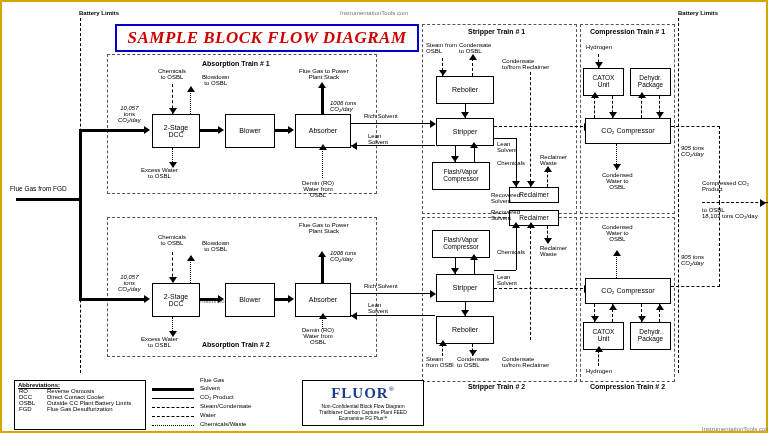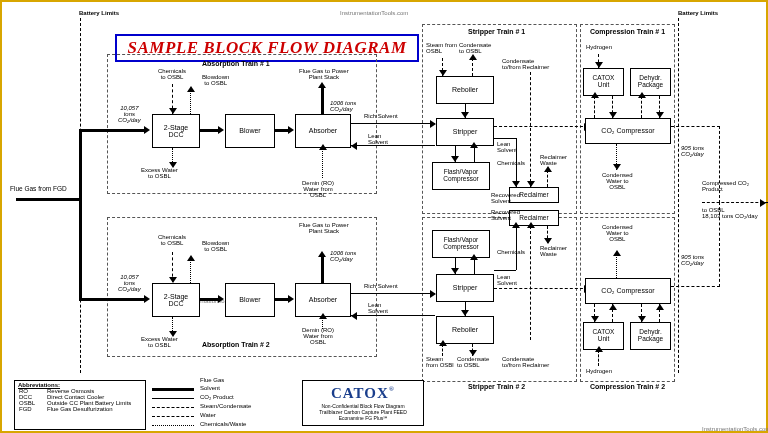--- a/index.html
+++ b/index.html
@@ -39,21 +39,21 @@
 
   <div class="abs lbl" style="left:77px;top:8px;font-size:6px;font-weight:bold;">Battery Limits</div>
   <div class="abs lbl" style="left:676px;top:8px;font-size:6px;font-weight:bold;">Battery Limits</div>
   <div class="dash-v" style="left:78px;top:16px;height:355px;"></div>
   <div class="dash-v" style="left:676px;top:16px;height:355px;"></div>
 
   <div class="wm" style="left:338px;top:8px;">InstrumentationTools.com</div>
   <div class="wm" style="left:175px;top:296px;">InstrumentationTools.com</div>
   <div class="wm" style="left:700px;top:424px;">InstrumentationTools.com</div>
 
-  <div class="title-box" style="left:113px;top:32px;width:300px;height:24px;">
+  <div class="title-box" style="left:113px;top:22px;width:300px;height:24px;">
     <span>SAMPLE BLOCK FLOW DIAGRAM</span>
   </div>
 
   <div class="grp" style="left:105px;top:52px;width:270px;height:140px;"></div>
   <div class="abs lbl bold" style="left:200px;top:58px;font-size:7px;">Absorption Train # 1</div>
 
   <div class="grp" style="left:105px;top:215px;width:270px;height:140px;"></div>
   <div class="abs lbl bold" style="left:200px;top:339px;font-size:7px;">Absorption Train # 2</div>
 
   <div class="grp" style="left:420px;top:22px;width:155px;height:190px;"></div>
@@ -373,20 +373,20 @@
 
     <div style="position:absolute;left:0;top:38px;"><span class="keyline" style="border-top:1px dotted #000;"></span></div>
     <div class="abs lbl" style="left:48px;top:34px;font-size:6px;">Water</div>
 
     <div style="position:absolute;left:0;top:47px;"></div>
     <div class="abs lbl" style="left:48px;top:43px;font-size:6px;">Chemicals/Waste</div>
   </div>
 
   <div class="fl" style="left:300px;top:378px;width:120px;height:44px;">
     <div class="brand">
-      <span>CATOX</span><span style="font-size:7px;vertical-align:top;">®</span>
+      <span>FLUOR</span><span style="font-size:7px;vertical-align:top;">®</span>
     </div>
     <div class="sub">Non-Confidential Block Flow Diagram</div>
     <div class="sub" style="margin-top:0;">Trailblazer Carbon Capture Plant FEED</div>
     <div class="sub" style="margin-top:0;">Econamine FG Plus℠</div>
   </div>
 
 </div>
 
 </body></html>

